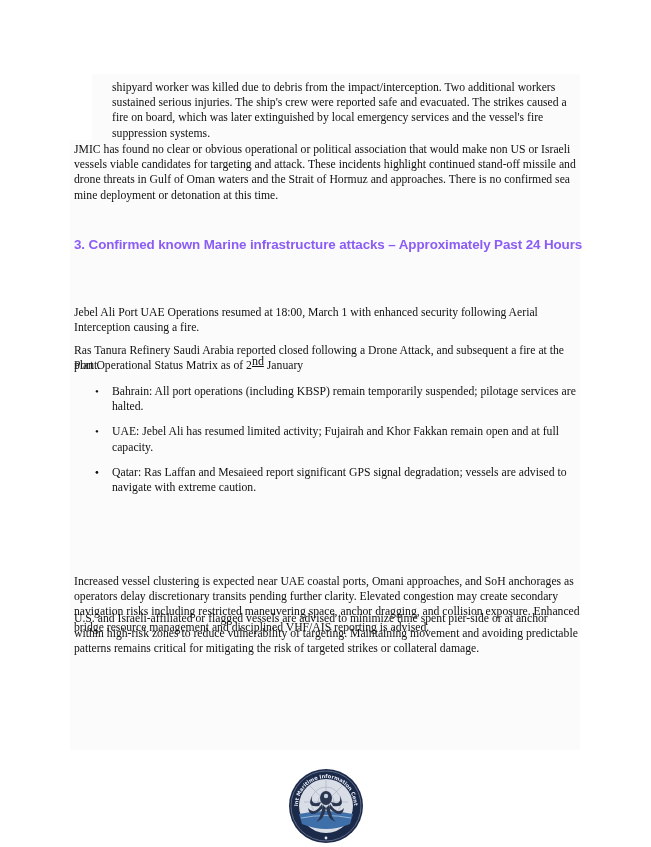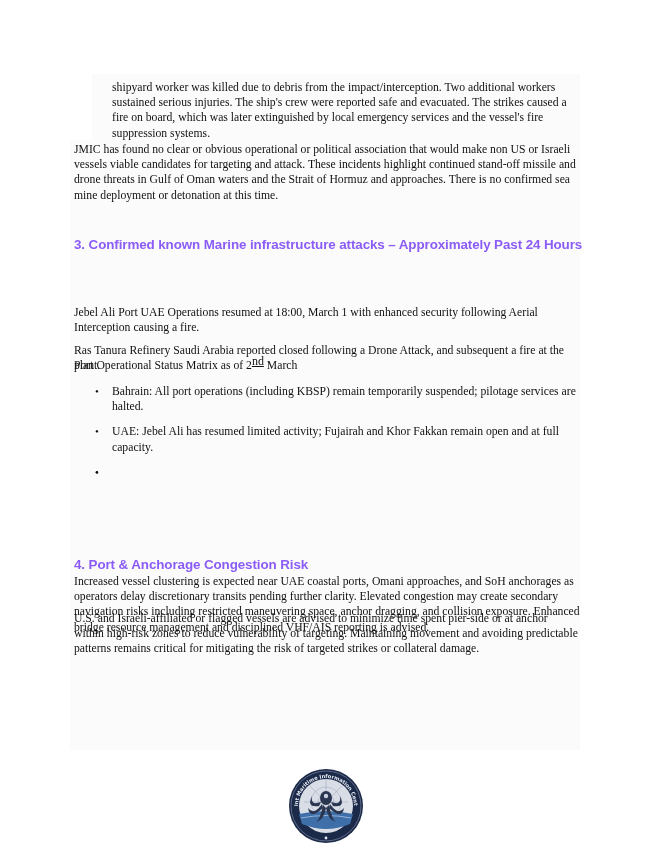--- a/index.html
+++ b/index.html
@@ -93,41 +93,41 @@
   <p class="indented serif" style="margin:0;">shipyard worker was killed due to debris from the impact/interception. Two additional workers sustained serious injuries. The ship's crew were reported safe and evacuated. The strikes caused a fire on board, which was later extinguished by local emergency services and the vessel's fire suppression systems.</p>
 
   <p class="para serif" style="top:142px;">JMIC has found no clear or obvious operational or political association that would make non US or Israeli vessels viable candidates for targeting and attack.  These incidents highlight continued stand-off missile and drone threats in Gulf of Oman waters and the Strait of Hormuz and approaches. There is no confirmed sea mine deployment or detonation at this time.</p>
 
   <div class="heading" style="top:237px;">3. Confirmed known Marine infrastructure attacks – Approximately Past 24 Hours</div>
 
   <p class="para serif" style="top:270px;margin-top:35px;">Jebel Ali Port UAE Operations resumed at 18:00, March 1 with enhanced security following Aerial Interception causing a fire.</p>
   <p class="para serif" style="top:319px;margin-top:24px;">Ras Tanura Refinery Saudi Arabia reported  closed following a Drone Attack, and subsequent a fire at the plant.</p>
 
   <p class="para serif" style="top:358px;">
-    <span>Port Operational Status Matrix as of 2</span><sup>nd</sup><span> March</span>
+    <span>Port Operational Status Matrix as of 2</span><sup>nd</sup><span> January</span>
   </p>
 
   <ul class="bullets serif">
     <li>
       <span class="dot">•</span>
       <span>Bahrain: All port operations (including KBSP) remain temporarily suspended; pilotage services are halted.</span>
     </li>
     <li>
       <span class="dot">•</span>
       <span>UAE: Jebel Ali has resumed limited activity; Fujairah and Khor Fakkan remain open and at full capacity.</span>
     </li>
     <li>
       <span class="dot">•</span>
     </li>
     <li>
       <span class="dot">•</span>
+      <span>Qatar: Ras Laffan and Mesaieed report significant GPS signal degradation; vessels are advised to navigate with extreme caution.</span>
     </li>
   </ul>
 
-  <div class="heading" style="top:557px;">4. Port &amp; Anchorage Congestion Risk</div>
 
   <p class="para serif" style="top:574px;">Increased vessel clustering is expected near UAE coastal ports, Omani approaches, and SoH anchorages as operators delay discretionary transits pending further clarity. Elevated congestion may create secondary navigation risks including restricted maneuvering space, anchor dragging, and collision exposure. Enhanced bridge resource management and disciplined VHF/AIS reporting is advised.</p>
   <p class="para serif" style="top:611px;">U.S. and Israeli-affiliated or flagged vessels are advised to minimize time spent pier-side or at anchor within high-risk zones to reduce vulnerability of targeting. Maintaining movement and avoiding predictable patterns remains critical for mitigating the risk of targeted strikes or collateral damage.</p>
 
   <div class="logo">
     <svg width="76" height="76" viewBox="0 0 76 76" aria-label="logo">
       <defs>
         <path id="ringpath" d="M 10 38 A 28 28 0 0 1 66 38"></path>
       </defs>
       <circle cx="38" cy="38" r="37" fill="#1c2a4a"></circle>

